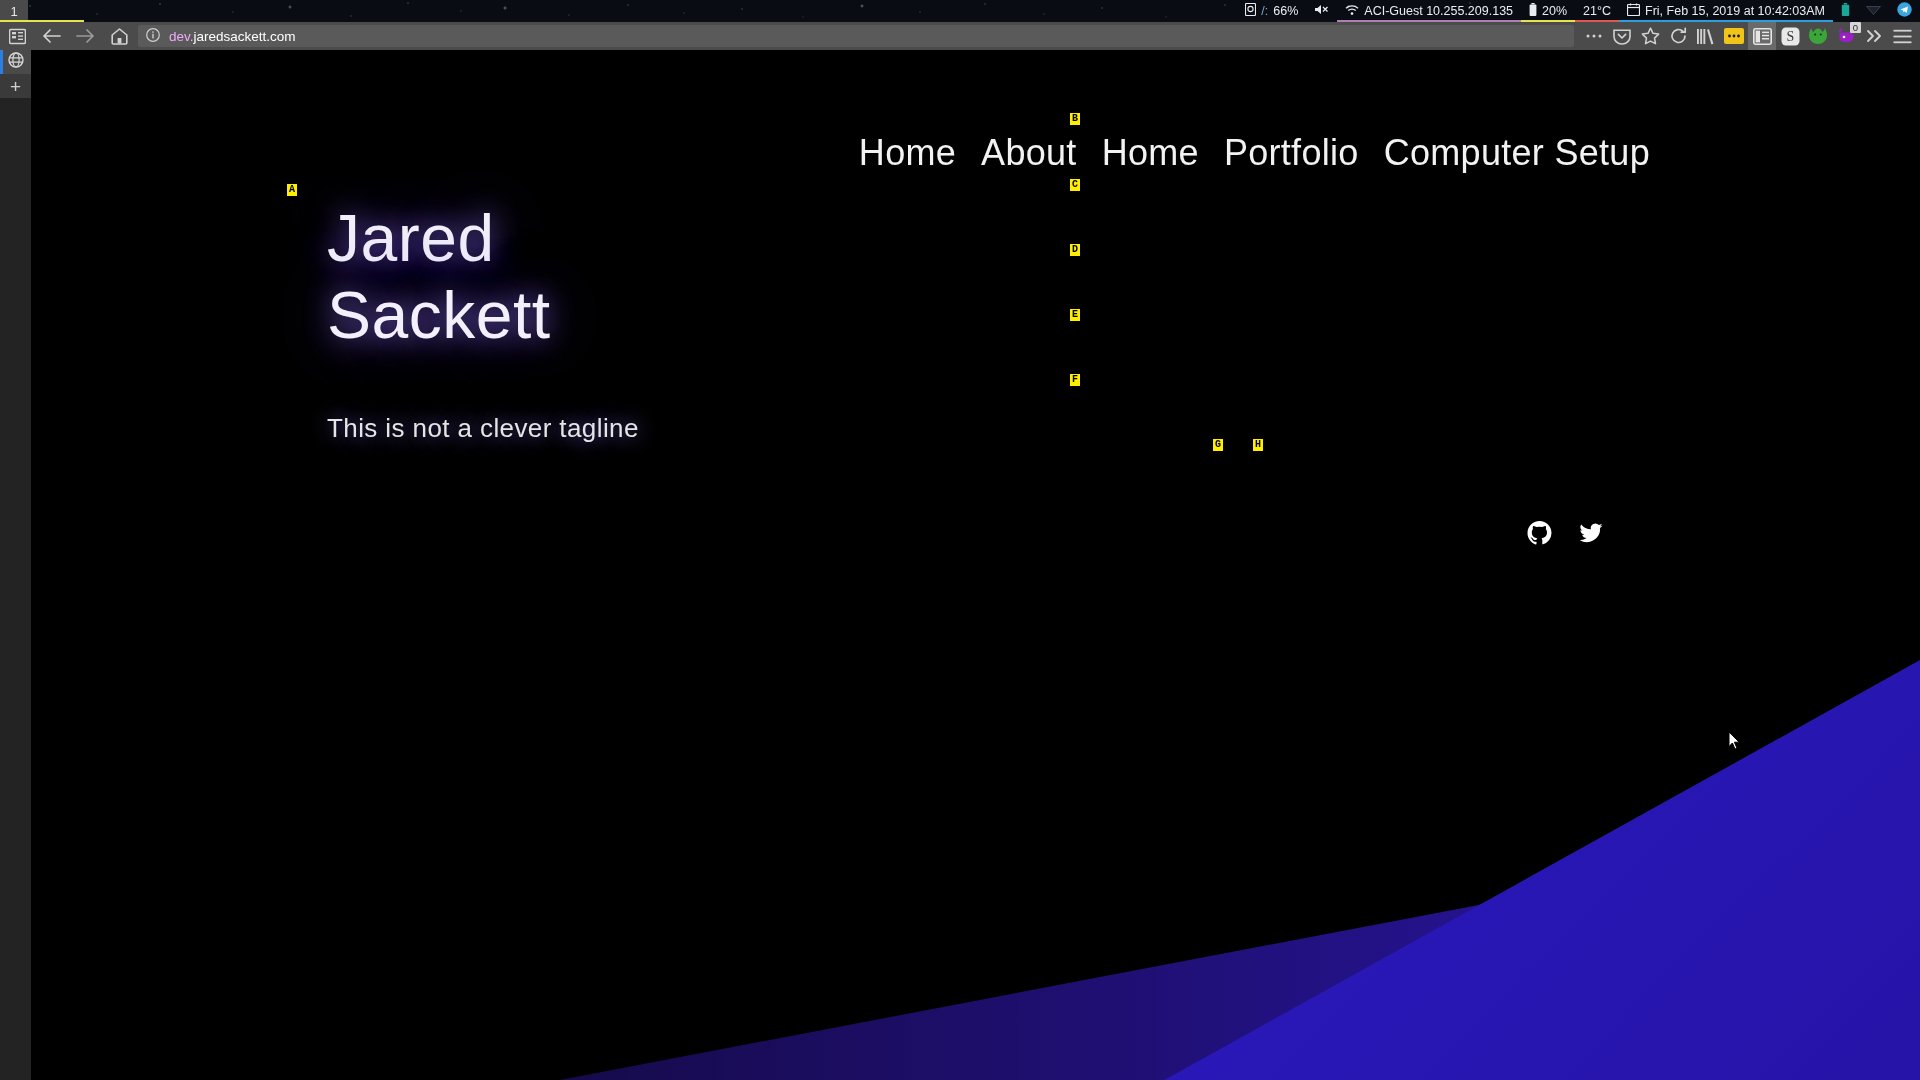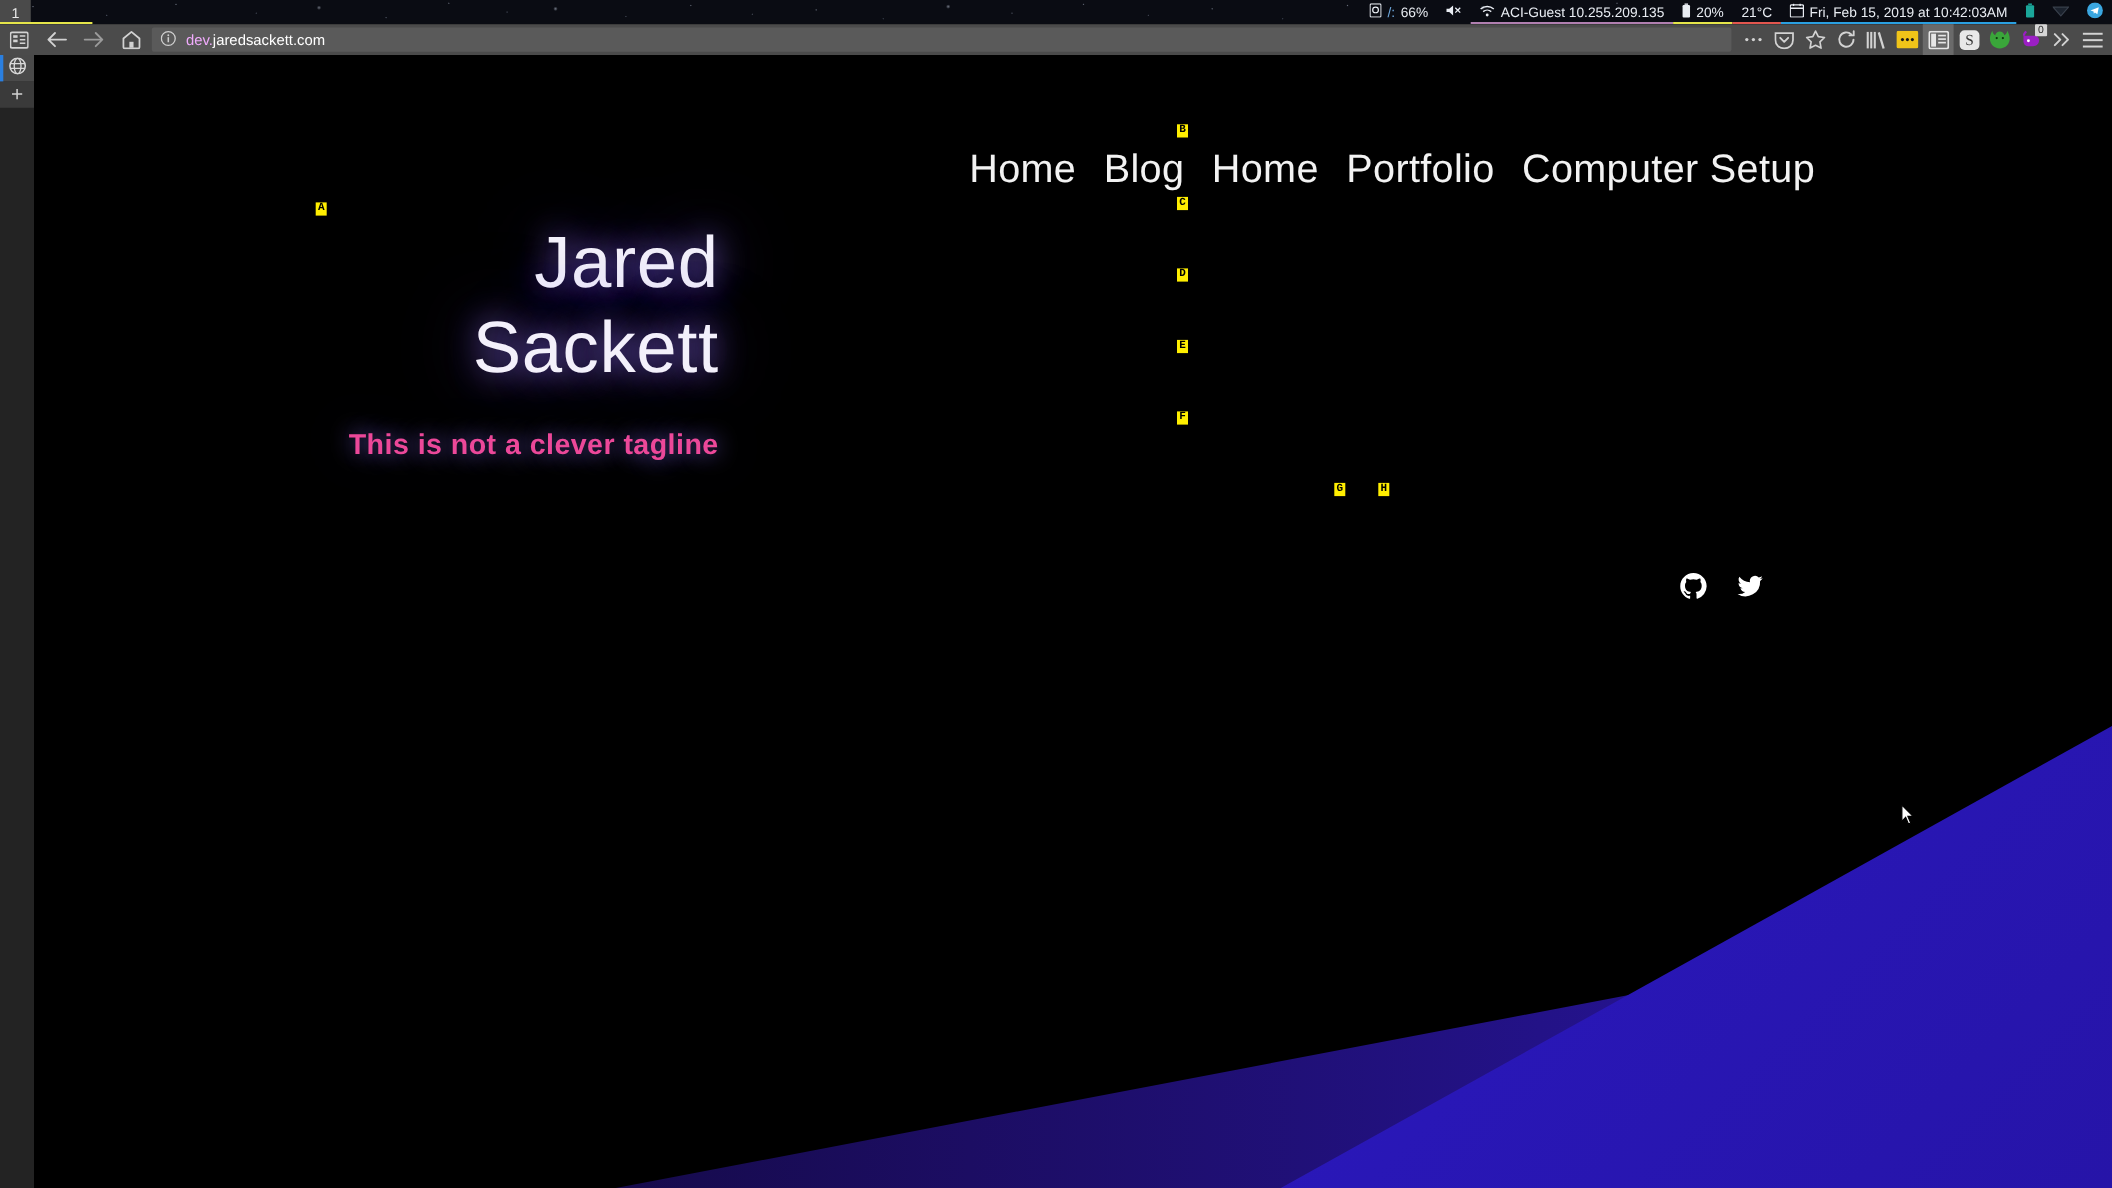--- a/index.html
+++ b/index.html
@@ -133,31 +133,31 @@
     background:linear-gradient(90deg,#0b0624 0%,#1c0d63 45%,#2a17ab 100%);
     clip-path:polygon(28% 100%, 100% 28%, 100% 100%);
   }
   #tri-front{
     position:absolute; left:0; bottom:0; width:1889px; height:420px;
     background:linear-gradient(135deg,#3a1fd6 0%,#2a18bb 60%,#2614a8 100%);
     clip-path:polygon(100% 0%, 100% 100%, 60% 100%);
   }
 
   
-  #hero{ position:absolute; left:286px; top:150px;text-align:right; }
+  #hero{ position:absolute; left:296px; top:150px; }
   #hero-title{
     font-size:66px; font-weight:300; line-height:1.16;
     color:#f3f0fb; letter-spacing:.5px;
     text-shadow:0 0 28px rgba(150,120,255,.85),
                 0 0 62px rgba(110,80,230,.58),
                 0 0 110px rgba(80,55,200,.40);
   }
   #hero-sub{
-    margin-top:36px;
-    font-size:26px; font-weight:700; color:#ec4899; letter-spacing:.4px;
+    margin-top:60px;
+    font-size:26px; font-weight:400; color:#e5e5e5; letter-spacing:.4px;
     text-shadow:0 0 20px rgba(150,125,255,.75), 0 0 48px rgba(100,75,215,.45);
   }
 
   
   #nav{
     position:absolute; right:270px; top:80px;
     display:flex; flex-direction:row; align-items:flex-end; gap:25px;
   }
   .navitem{
     font-size:36px; font-weight:300; color:#f2f2f2; letter-spacing:.3px;
@@ -448,21 +448,21 @@
   <div id="hero">
     <div id="hero-title">
       <div>Jared</div>
       <div>Sackett</div>
     </div>
     <div id="hero-sub">This is not a clever tagline</div>
   </div>
 
   <div id="nav">
     <a class="navitem">Home</a>
-    <a class="navitem">Blog</a>
+    <a class="navitem">About</a>
     <a class="navitem">Home</a>
     <a class="navitem">Portfolio</a>
     <a class="navitem">Computer Setup</a>
   </div>
 
   <div id="social">
     <a class="social-ic">
       <svg width="27" height="27" viewBox="0 0 27 27">
           <path d="M13.5 1C6.9 1 1.5 6.4 1.5 13c0 5.3 3.4 9.8 8.2 11.4.6.1.8-.3.8-.6v-2.1c-3.3.7-4.1-1.6-4.1-1.6-.5-1.4-1.3-1.8-1.3-1.8-1.1-.7.1-.7.1-.7 1.2.1 1.8 1.2 1.8 1.2 1.1 1.8 2.8 1.3 3.5 1 .1-.8.4-1.3.8-1.6-2.7-.3-5.5-1.3-5.5-5.9 0-1.3.5-2.4 1.2-3.2-.1-.3-.5-1.5.1-3.2 0 0 1-.3 3.3 1.2a11.4 11.4 0 0 1 6 0c2.3-1.5 3.3-1.2 3.3-1.2.7 1.7.2 2.9.1 3.2.8.8 1.2 1.9 1.2 3.2 0 4.6-2.8 5.6-5.5 5.9.4.4.8 1.1.8 2.2v3.3c0 .3.2.7.8.6A12 12 0 0 0 25.5 13C25.5 6.4 20.1 1 13.5 1z" fill="#ffffff"></path>
         </svg>

